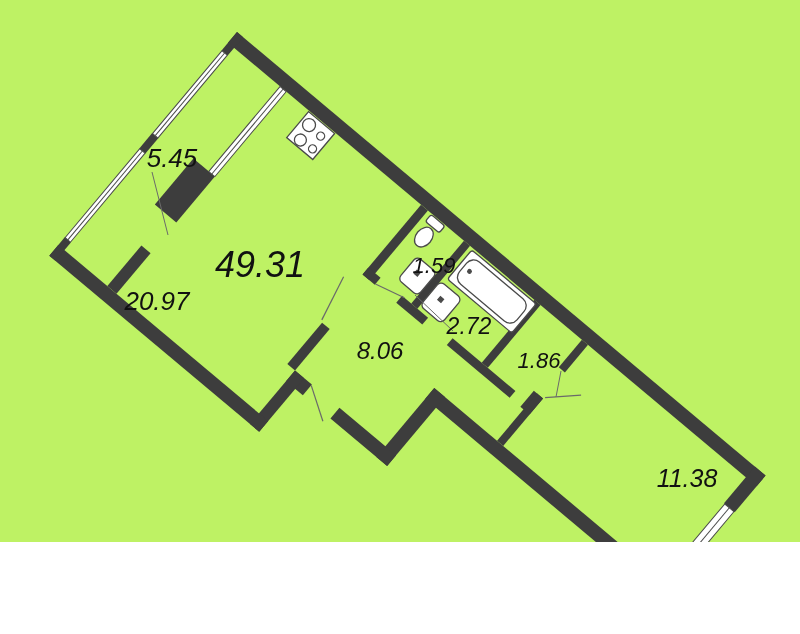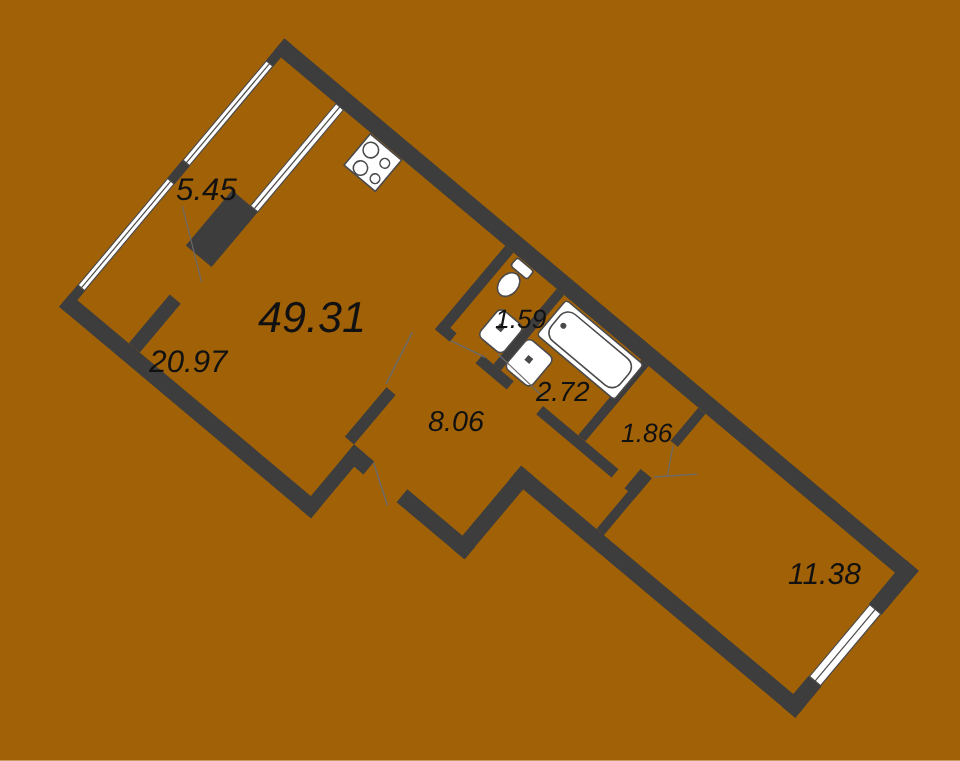--- a/index.html
+++ b/index.html
@@ -1,16 +1,16 @@
 <!DOCTYPE html>
 <html><head>
 <meta charset="utf-8">
 <style>
   html,body{margin:0;padding:0;background:#ffffff;}
-  .stage{position:relative;width:800px;height:634px;background:#a16207;overflow:hidden;}
+  .stage{position:relative;width:800px;height:542px;background:#bef264;overflow:hidden;}
   svg{display:block;}
   .room-label{font-family:"Liberation Sans","DejaVu Sans",sans-serif;font-style:italic;}
 </style>
 </head>
 <body>
 
 <div class="stage">
 <svg width="800" height="634" viewBox="0 0 800 634">
 
   <g transform="translate(237,32) rotate(40)">

